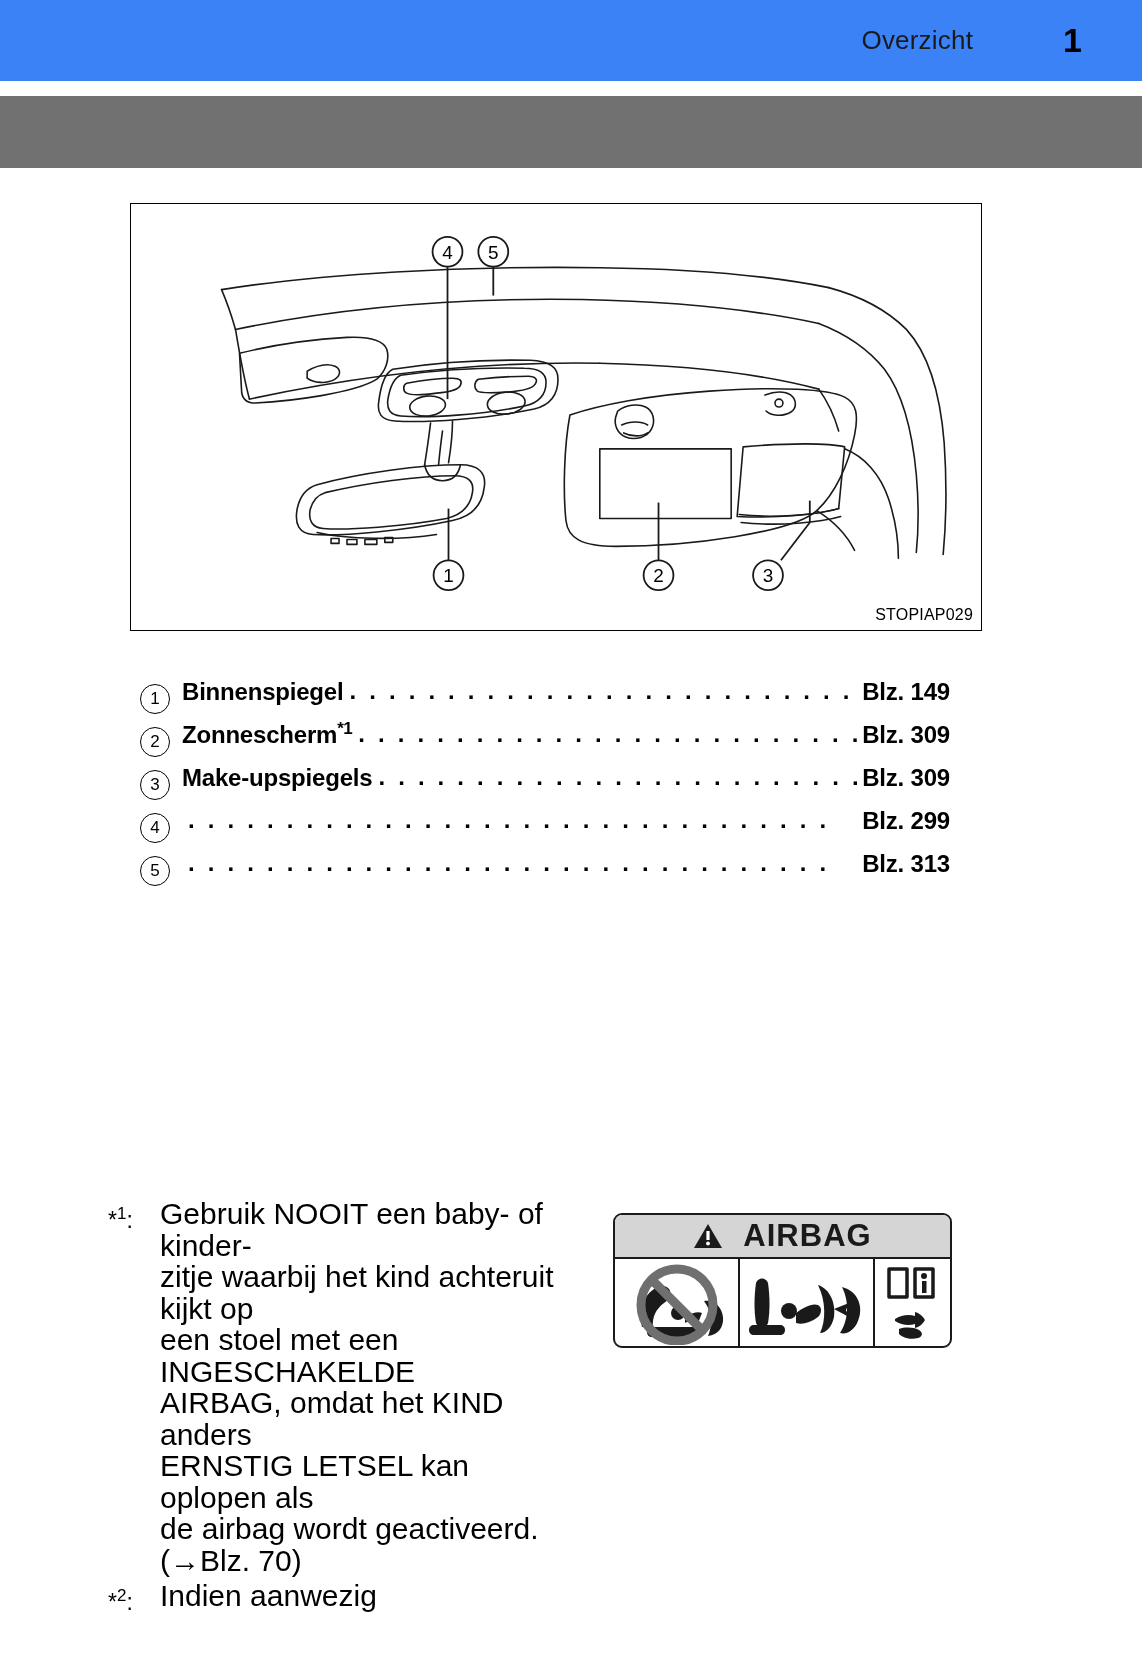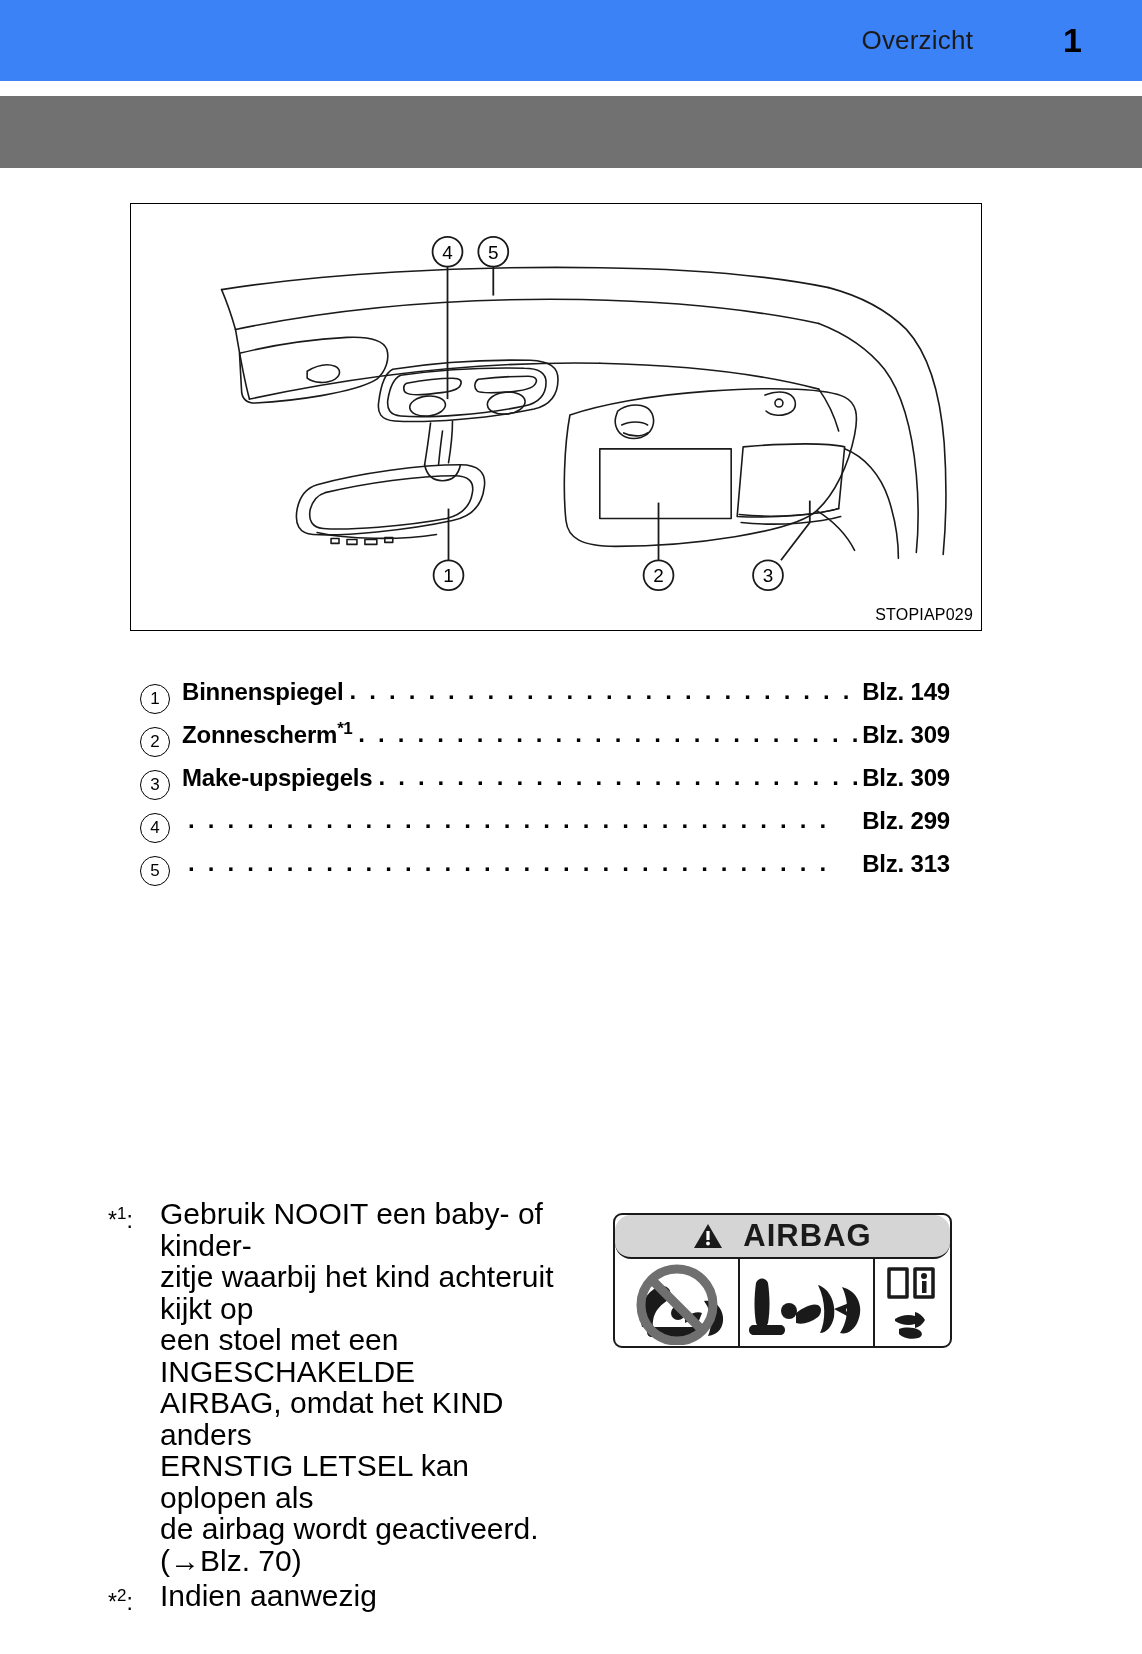--- a/index.html
+++ b/index.html
@@ -176,21 +176,20 @@
     overflow: hidden;
   }
   .airbag-title-bar {
     height: 42px;
     background: #d5d5d5;
     border-bottom: 2.5px solid #1a1a1a;
     display: flex;
     align-items: center;
     justify-content: center;
     gap: 20px;
-    border-radius: 16px;
   }
   .airbag-title-text {
     font-size: 31px;
     font-weight: bold;
     letter-spacing: 1px;
     color: #1a1a1a;
   }
   .airbag-panels {
     display: flex;
     height: 88px;

